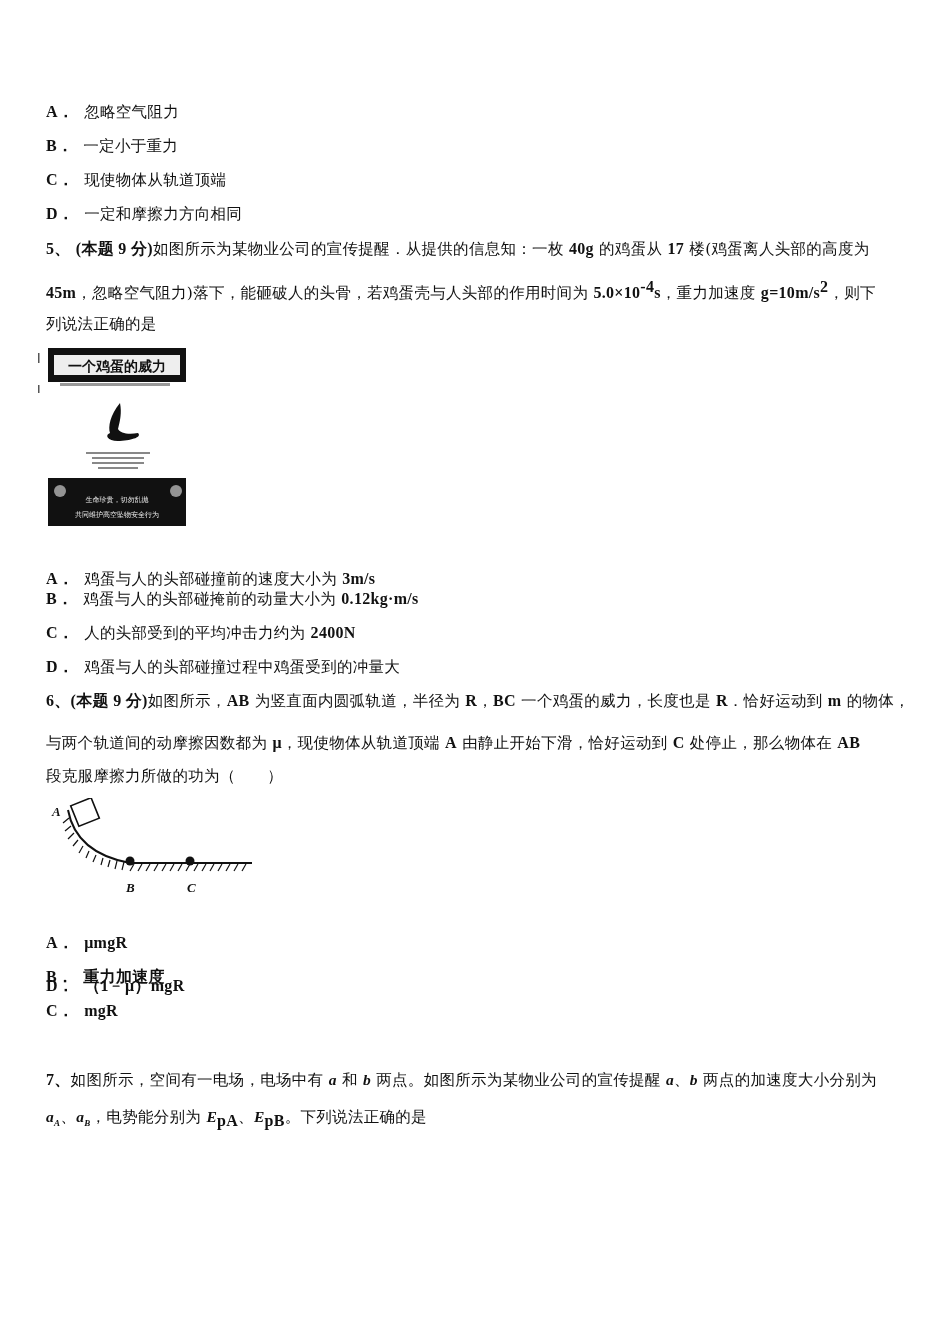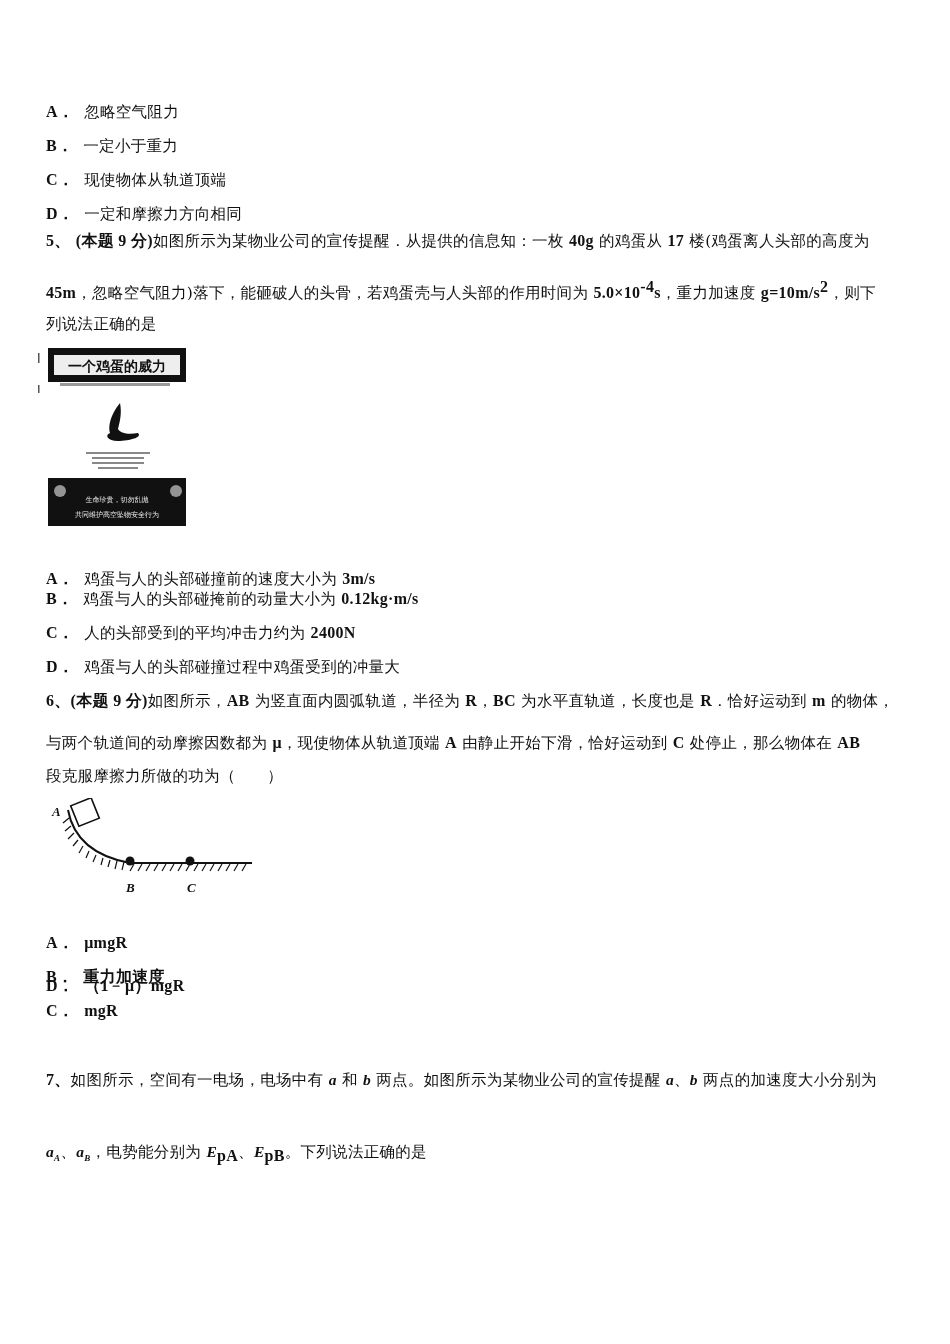--- a/index.html
+++ b/index.html
@@ -20,21 +20,21 @@
   .diagram { position: absolute; left: 46px; top: 798px; width: 210px; height: 100px; }
 </style>
 </head>
 <body>
 
 <div class="line" style="top:102px"><span class="opt-label">A．</span><span>忽略空气阻力</span></div>
 <div class="line" style="top:136px"><span class="opt-label">B．</span><span>一定小于重力</span></div>
 <div class="line" style="top:170px"><span class="opt-label">C．</span><span>现使物体从轨道顶端</span></div>
 <div class="line" style="top:204px"><span class="opt-label">D．</span><span>一定和摩擦力方向相同</span></div>
 
-<div class="line" style="top:231px">
+<div class="line" style="top:239px">
   <span class="b">5、</span> <span class="b">(本题 9 分)</span><span>如图所示为某物业公司的宣传提醒．从提供的信息知：一枚 </span><span class="b">40g</span><span> 的鸡蛋从 </span><span class="b">17</span><span> 楼(鸡蛋离人头部的高度为</span>
 </div>
 <div class="line" style="top:277px">
   <span class="b">45m</span><span>，忽略空气阻力)落下，能砸破人的头骨，若鸡蛋壳与人头部的作用时间为 </span><span class="b">5.0×10</span><sup class="b">-4</sup><span class="b">s</span><span>，重力加速度 </span><span class="b">g=10m/s</span><sup class="b">2</sup><span>，则下</span>
 </div>
 <div class="line" style="top:314px">列说法正确的是</div>
 
 <div class="poster">
   <svg width="152" height="185" viewBox="0 0 152 185">
     <rect x="0" y="8" width="1.5" height="10" fill="#555"></rect>
@@ -55,21 +55,21 @@
     <text x="79" y="172" text-anchor="middle" font-size="7" fill="#eee" font-family="DejaVu Sans, sans-serif">共同维护高空坠物安全行为</text>
   </svg>
 </div>
 
 <div class="line" style="top:569px"><span class="opt-label">A．</span><span>鸡蛋与人的头部碰撞前的速度大小为 </span><span class="b">3m/s</span></div>
 <div class="line" style="top:589px"><span class="opt-label">B．</span><span>鸡蛋与人的头部碰掩前的动量大小为 </span><span class="b">0.12kg·m/s</span></div>
 <div class="line" style="top:623px"><span class="opt-label">C．</span><span>人的头部受到的平均冲击力约为 </span><span class="b">2400N</span></div>
 <div class="line" style="top:657px"><span class="opt-label">D．</span><span>鸡蛋与人的头部碰撞过程中鸡蛋受到的冲量大</span></div>
 
 <div class="line" style="top:691px">
-  <span class="b">6、</span><span class="b">(本题 9 分)</span><span>如图所示，</span><span class="b">AB</span><span> 为竖直面内圆弧轨道，半径为 </span><span class="b">R</span><span>，</span><span class="b">BC</span><span> 为水平直轨道，长度也是 </span><span class="b">R</span><span>．恰好运动到 </span><span class="b">m</span><span> 的物体，</span>
+  <span class="b">6、</span><span class="b">(本题 9 分)</span><span>如图所示，</span><span class="b">AB</span><span> 为竖直面内圆弧轨道，半径为 </span><span class="b">R</span><span>，</span><span class="b">BC</span><span> 一个鸡蛋的威力，长度也是 </span><span class="b">R</span><span>．恰好运动到 </span><span class="b">m</span><span> 的物体，</span>
 </div>
 <div class="line" style="top:733px">
   <span>与两个轨道间的动摩擦因数都为 </span><span class="b">μ</span><span>，现使物体从轨道顶端 </span><span class="b">A</span><span> 由静止开始下滑，恰好运动到 </span><span class="b">C</span><span> 处停止，那么物体在 </span><span class="b">AB</span>
 </div>
 <div class="line" style="top:766px">段克服摩擦力所做的功为（　　）</div>
 
 <div class="diagram">
   <svg width="210" height="100" viewBox="0 0 210 100">
 
     <path d="M22 12 Q 30 55, 84 65" stroke="#111" stroke-width="2" fill="none"></path>
@@ -119,15 +119,15 @@
 </div>
 
 <div class="line" style="top:933px"><span class="opt-label">A．</span><span class="b">μmgR</span></div>
 <div class="line" style="top:967px"><span class="opt-label">B．</span><span class="b">重力加速度</span></div>
 <div class="line" style="top:1001px"><span class="opt-label">C．</span><span class="b">mgR</span></div>
 <div class="line" style="top:976px"><span class="opt-label">D．</span><span class="b">（1﹣μ）mgR</span></div>
 
 <div class="line" style="top:1070px">
   <span class="b">7、</span><span>如图所示，空间有一电场，电场中有 </span><span class="it">a</span><span> 和 </span><span class="it">b</span><span> 两点。如图所示为某物业公司的宣传提醒 </span><span class="it">a</span><span>、</span><span class="it">b</span><span> 两点的加速度大小分别为</span>
 </div>
-<div class="line" style="top:1142px">
+<div class="line" style="top:1107px">
   <span class="it">a</span><sub class="it">A</sub><span>、</span><span class="it">a</span><sub class="it">B</sub><span>，电势能分别为 </span><span class="it">E</span><sub class="b">pA</sub><span>、</span><span class="it">E</span><sub class="b">pB</sub><span>。下列说法正确的是</span>
 </div>
 
 </body></html>

